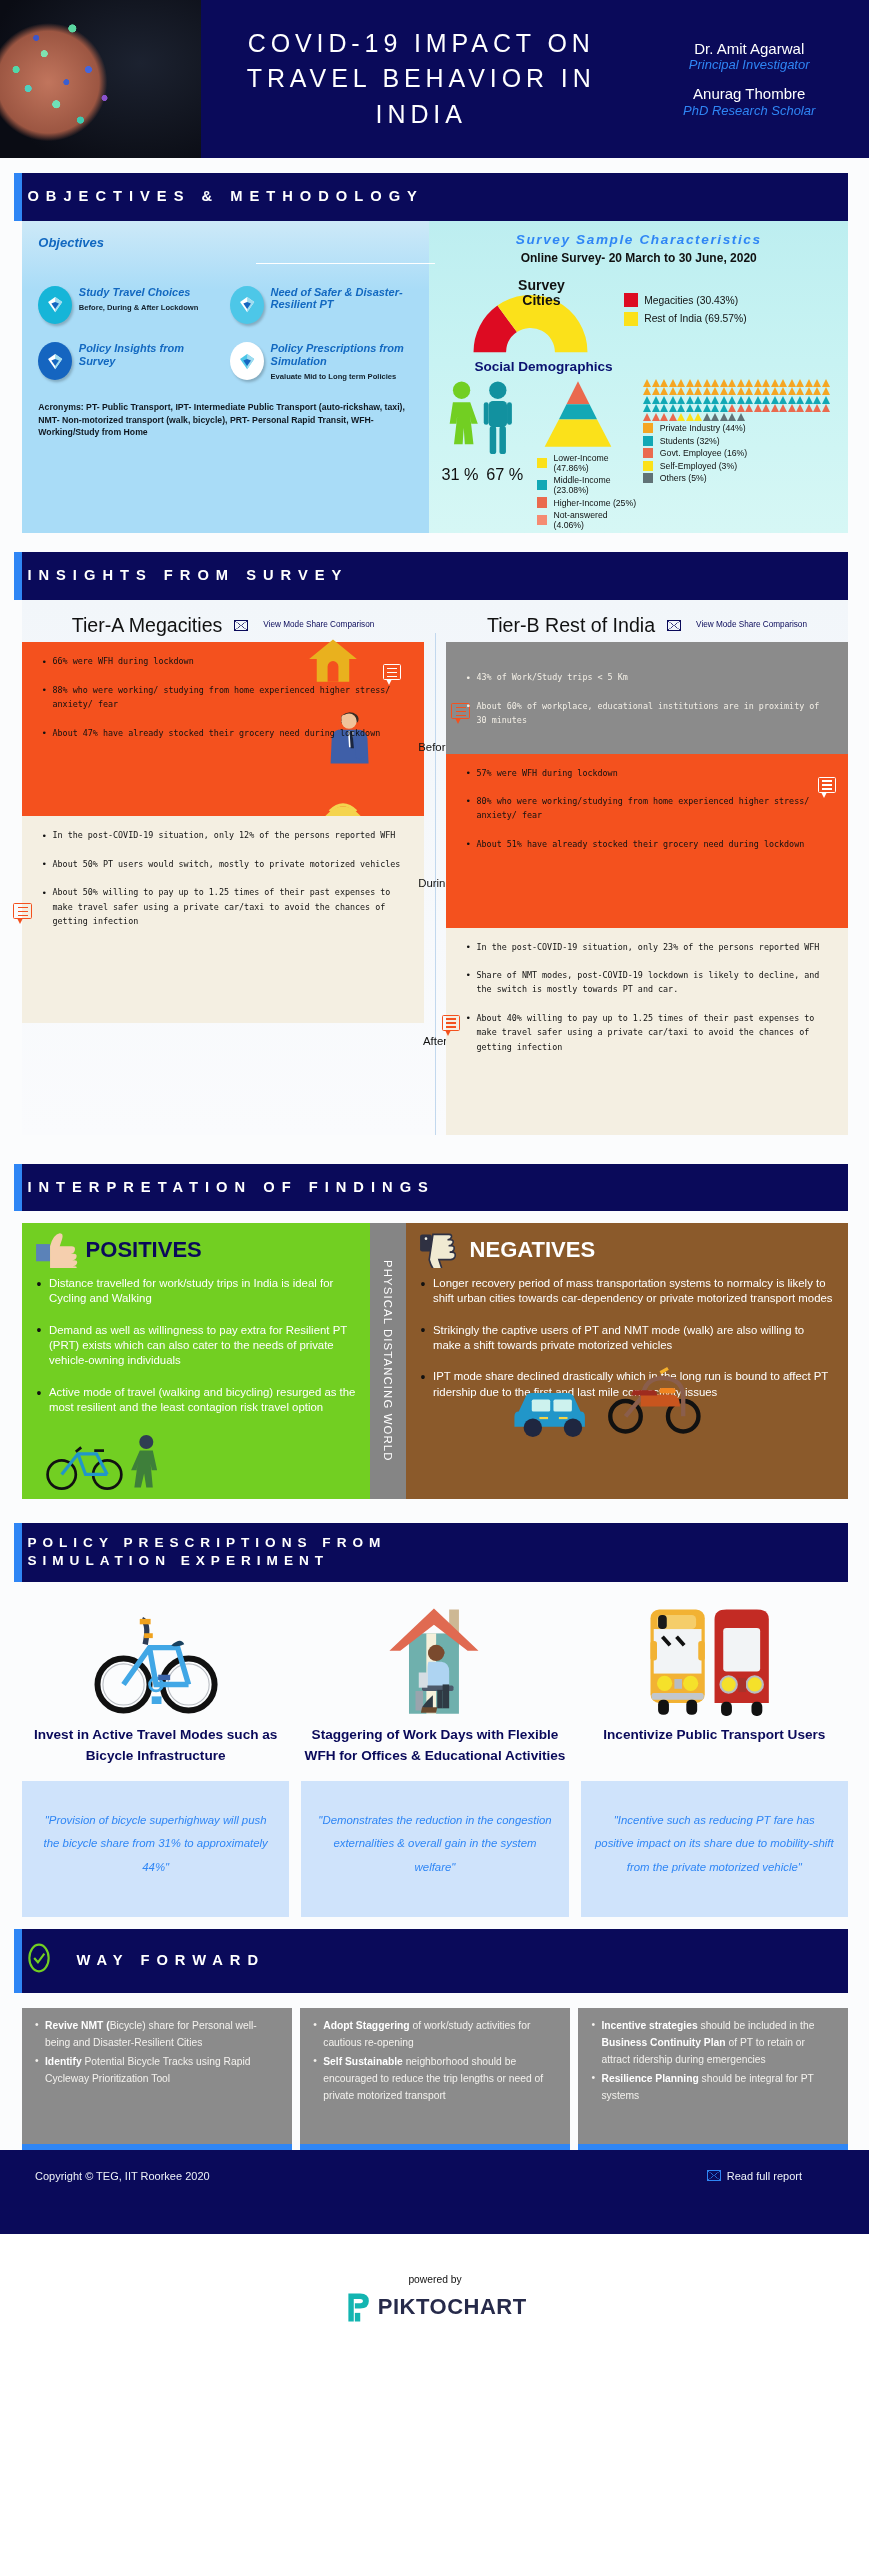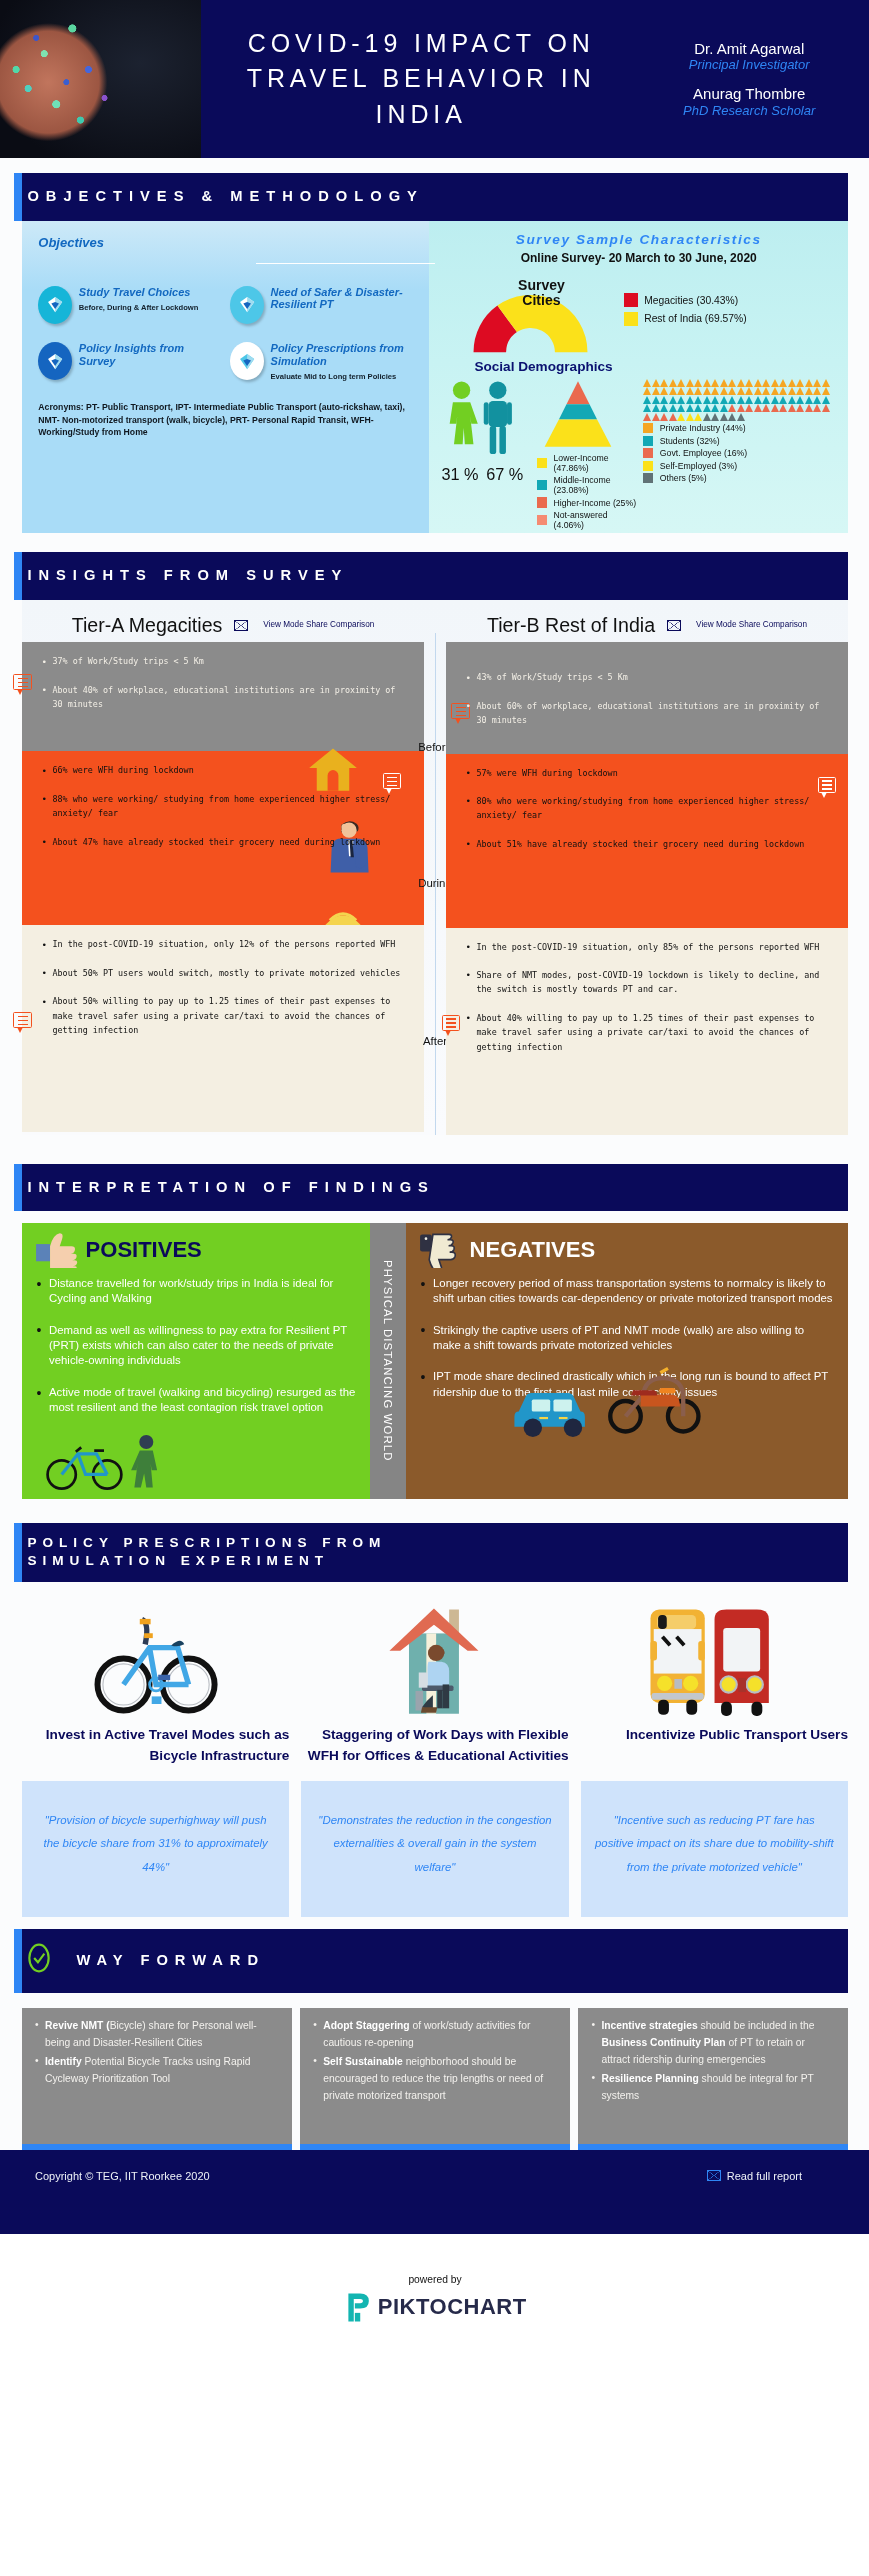--- a/index.html
+++ b/index.html
@@ -175,21 +175,21 @@
   .neg-panel .panel-title { color: #ffffff; }
   .pn-list { list-style: none; margin-top: 7.6px; }
   .pn-list li { font-size: 11.4px; line-height: 1.34; color: #fff; margin-bottom: 16.3px;
     position: relative; padding-left: 14px; }
   .pn-list li::before { content: "\2022"; position: absolute; left: 1.6px; top: -1.1px;
     font-size: 14px; color: #111; }
   .neg-panel .pn-list li::before { color: #111; }
 
   
   .policy-cards { margin: 0 22px; display: flex; gap: 12px; padding: 18.5px 0 5.4px 0; background: #fbfcfd; }
-  .pcard { flex: 1; text-align: right; }
+  .pcard { flex: 1; text-align: center; }
   .pcard-icon { height: 117px; display: flex; align-items: flex-end; justify-content: center; }
   .pcard-title { color: #0a0a5a; font-size: 13.6px; font-weight: 600; line-height: 1.55; margin-top: 6.5px; }
   .quote-row { margin: 9.8px 22px 0 22px; display: flex; gap: 12px; }
   .quote-box { flex: 1; background: #cfe3fb; min-height: 136px; padding: 28px 14px;
      text-align: center; }
   .quote-txt { color: #2f86f5; font-size: 11.4px; font-style: italic; line-height: 2.05; }
 
   
   .wf-row { margin: 7.6px 22px 0 22px; display: flex; gap: 8.7px; }
   .wf-box { flex: 1; background: #8b8b8b; padding: 9.8px 12px; min-height: 136px; }
@@ -523,31 +523,20 @@
 
     <div class="ins-col">
       <div class="ins-head">
         <div class="tier-name">Tier-A Megacities</div>
         <div class="view-mode">
           <span class="env-icon"></span>
           <span class="vm-txt">View Mode Share Comparison</span>
         </div>
       </div>
 
-      <div class="ph-row ph-before">
-        <div class="bubble" style="left:-8.7px; top:32px;">
-            <i></i>
-            <i></i>
-            <i></i>
-          </div>
-        <ul class="ph-list">
-          <li>37% of Work/Study trips &lt; 5 Km</li>
-          <li>About 40% of workplace, educational institutions are in proximity of 30 minutes</li>
-        </ul>
-      </div>
 
       <div class="ph-row ph-during">
         <div class="bubble white" style="right:23px; top:22px;">
             <i></i>
             <i></i>
             <i></i>
           </div>
         <svg style="position:absolute; right:65px; top:-5.4px;" width="52" height="47" viewBox="0 0 96 86">
           <path d="M48 4 L92 40 L78 40 L78 82 L18 82 L18 40 L4 40 Z" fill="#e9b11e"></path>
           <path d="M38 82 L38 54 a10 10 0 0 1 20 0 L58 82 Z" fill="#f4511e"></path>
@@ -630,21 +619,21 @@
         </ul>
       </div>
 
       <div class="ph-row ph-after">
         <div class="bubble" style="left:-4.3px; top:87px;">
             <i></i>
             <i></i>
             <i></i>
           </div>
         <ul class="ph-list">
-          <li>In the post-COVID-19 situation, only 85% of the persons reported WFH</li>
+          <li>In the post-COVID-19 situation, only 23% of the persons reported WFH</li>
           <li>Share of NMT modes, post-COVID-19 lockdown is likely to decline, and the switch is mostly towards PT and car.</li>
           <li>About 40% willing to pay up to 1.25 times of their past expenses to make travel safer using a private car/taxi to avoid the chances of getting infection</li>
         </ul>
       </div>
     </div>
   </div>
 
   <div style="height:29px"></div>
 
   <div class="banner-wrap">

